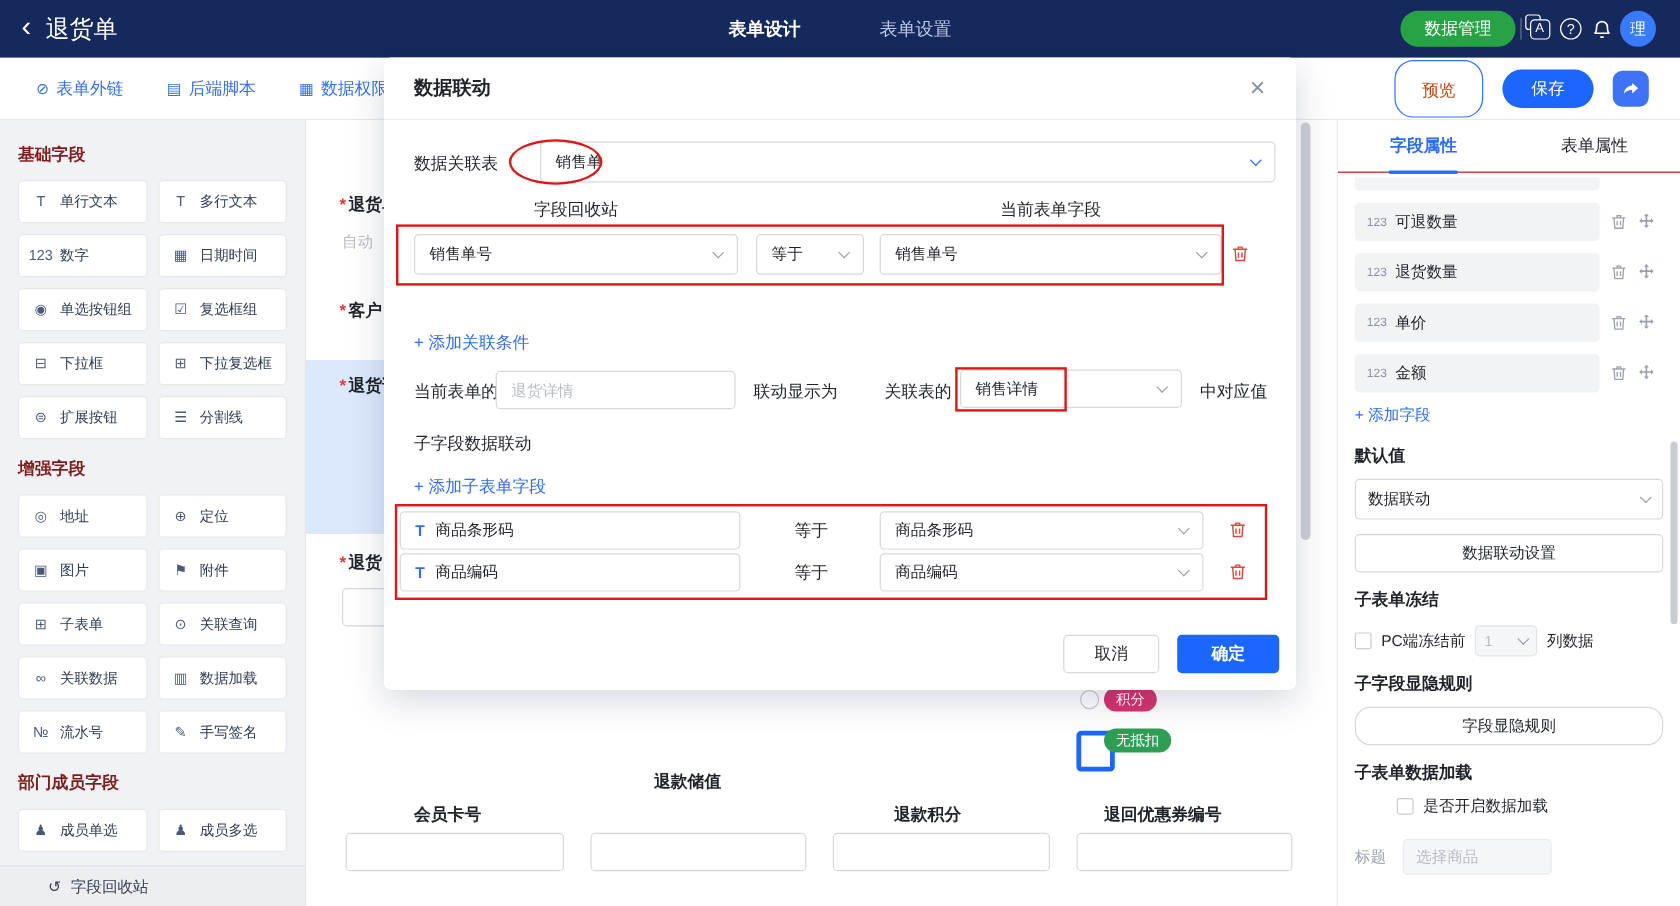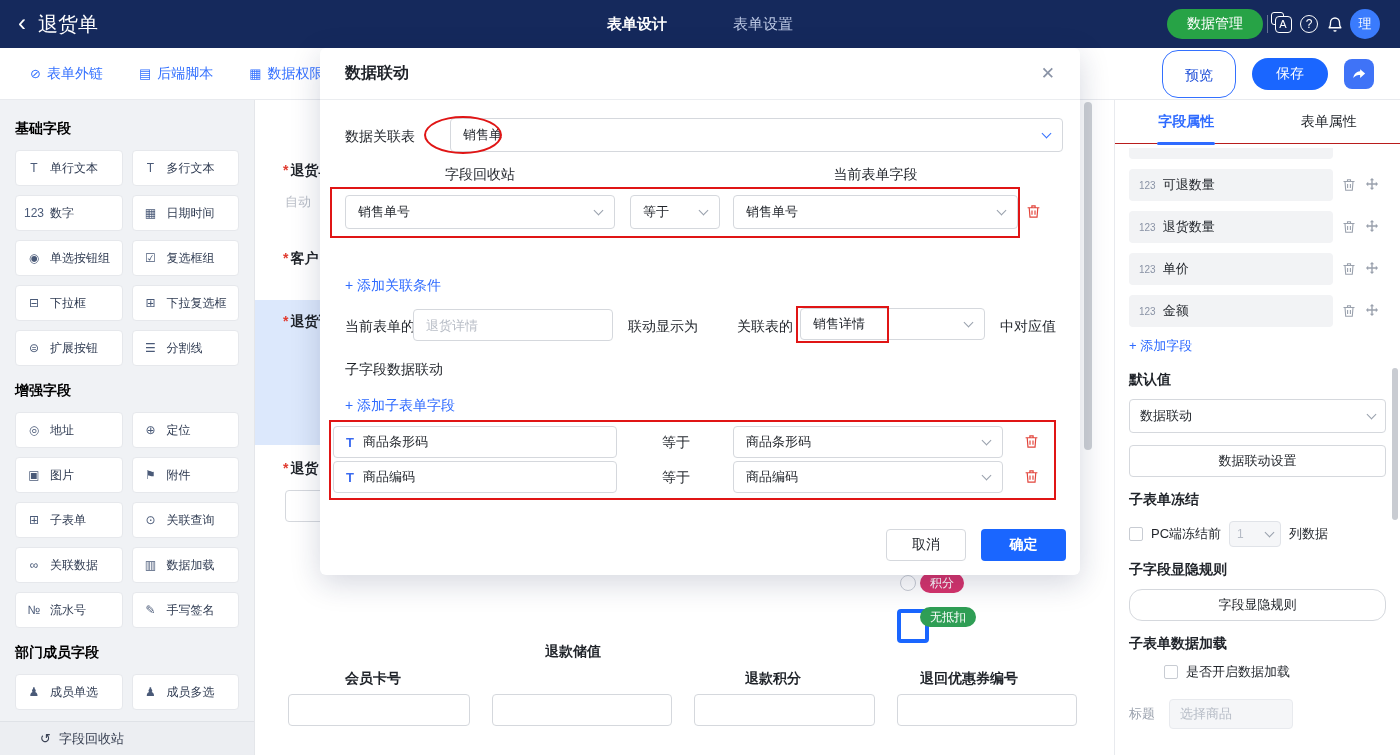--- a/index.html
+++ b/index.html
@@ -22,28 +22,28 @@
   .lang-box::before { content:""; position:absolute; left:-5px; top:-5px; width:11px; height:11px; border:1.5px solid #fff; border-radius:3px; z-index:-1; }
   .help-circle { width:18px; height:18px; border:1.5px solid #fff; border-radius:50%; font-size:12px; display:flex; align-items:center; justify-content:center; }
   .avatar { width:30px; height:30px; border-radius:50%; background:#3a7bfd; display:flex; align-items:center; justify-content:center; font-size:13px; cursor:pointer; }
 
   
   .toolbar { position:absolute; top:48px; left:0; right:0; height:52px; background:#fff; border-bottom:1px solid #e8eaee; display:flex; align-items:center; z-index:4; }
   .tb-left { display:flex; gap:36px; padding-left:30px; align-items:center; }
   .tb-item { color:#3370ff; font-size:14px; display:flex; gap:6px; align-items:center; cursor:pointer; white-space:nowrap; }
   .tb-item .ticon { font-size:13px; }
   .tb-right { margin-left:auto; display:flex; gap:16px; align-items:center; padding-right:26px; }
-  .btn-preview { height:48px; padding:16px 22px; border-radius:16px; border:1px solid #3370ff; color:#1d4ed8; background:#fff; font-size:14px; cursor:pointer; }
+  .btn-preview { height:48px; padding:16px 22px; border-radius:16px; border:1px solid #3370ff; color:#c2410c; background:#fff; font-size:14px; cursor:pointer; }
   .btn-save { height:32px; padding:0 24px; border-radius:16px; border:none; color:#fff; background:#1a66ff; font-size:14px; cursor:pointer; }
   .btn-share { width:30px; height:30px; border-radius:8px; background:#3f73f7; display:flex; align-items:center; justify-content:center; border:none; cursor:pointer; }
 
   
   .sidebar { position:absolute; top:100px; left:0; width:255px; bottom:0; background:#f0f2f5; border-right:1px solid #e4e6ea; z-index:3; }
   .sb-inner { padding:12px 15px 0; }
-  .sb-title { font-size:14px; font-weight:bold; color:#000000; margin:8px 0 12px; }
+  .sb-title { font-size:14px; font-weight:bold; color:#7f1d1d; margin:8px 0 12px; }
   .sb-grid { display:grid; grid-template-columns:1fr 1fr; gap:9px; margin-bottom:16px; }
   .sb-item { height:36px; background:#fff; border:1px solid #e6e8ec; border-radius:4px; display:flex; align-items:center; padding:0 7px; gap:5px; font-size:12px; color:#2f3b52; cursor:grab; white-space:nowrap; }
   .sb-item .sicon { width:22px; text-align:center; color:#4a5a78; font-size:12px; flex-shrink:0; }
   .sb-recycle { position:absolute; bottom:0; left:0; right:0; height:34px; background:#eceef2; border-top:1px solid #dfe2e7; display:flex; align-items:center; gap:8px; padding-left:40px; font-size:13px; color:#3a4254; cursor:pointer; }
 
   
   .canvas { position:absolute; top:100px; left:255px; right:286px; bottom:0; background:#fff; overflow:hidden; z-index:1; }
   .cv-label { position:absolute; font-size:14px; font-weight:600; color:#1f2329; white-space:nowrap; }
   .star { color:#e03b30; margin-right:2px; }
   .cv-muted { position:absolute; font-size:13px; color:#b9bec7; white-space:nowrap; }

